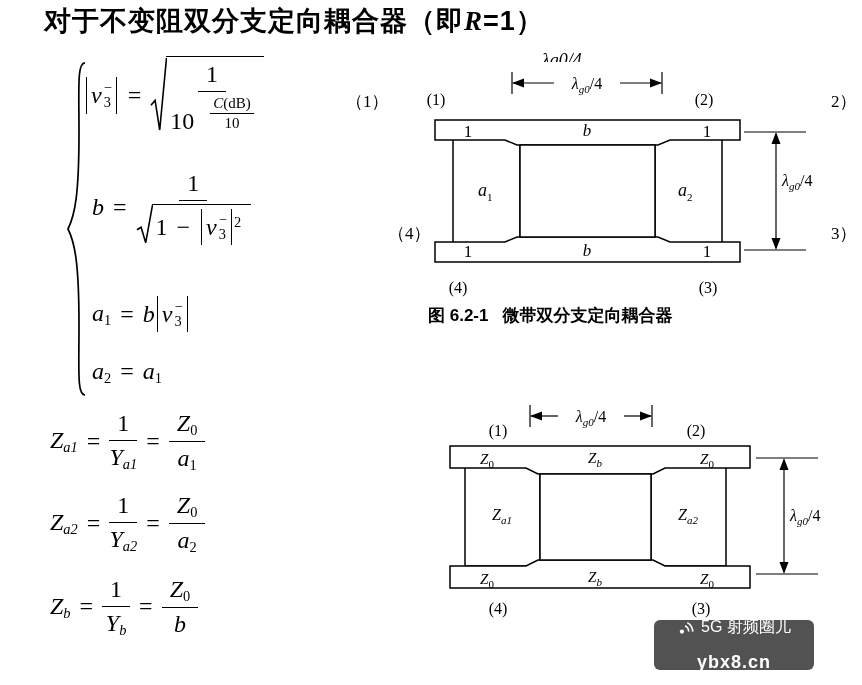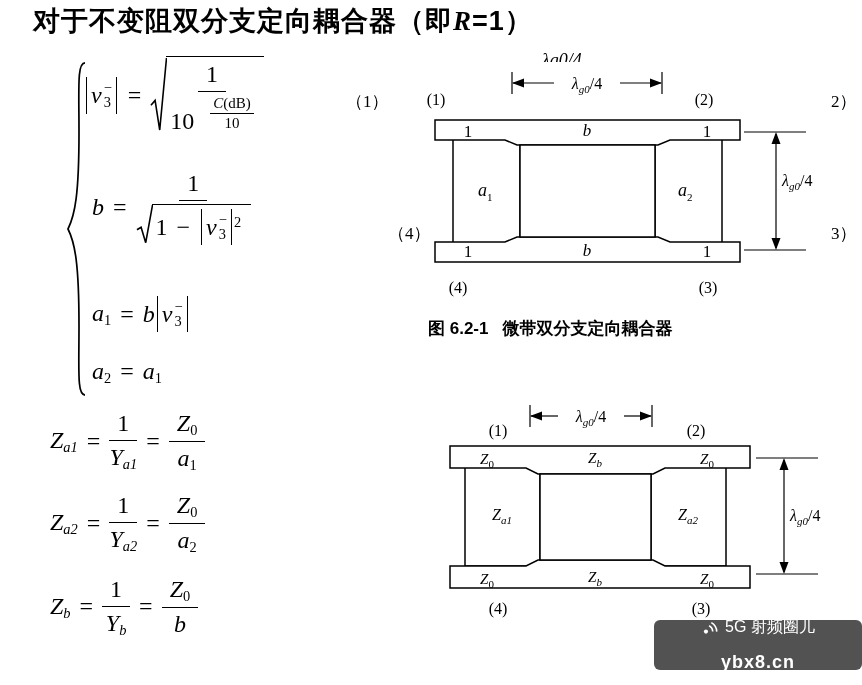--- a/index.html
+++ b/index.html
@@ -1,20 +1,20 @@
 <!DOCTYPE html>
 <html><head>
 <meta charset="utf-8">
 <style>
   * { margin:0; padding:0; box-sizing:border-box; }
   html,body { background:#fff; }
   #canvas { position:relative; width:862px; height:685px; background:#fff; overflow:hidden;
             font-family:"Liberation Serif", serif; color:#000; }
 
-  .title { position:absolute; left:33px; top:3px; font-size:27px; font-weight:bold;
+  .title { position:absolute; left:44px; top:3px; font-size:27px; font-weight:bold;
            font-family:"Liberation Sans", sans-serif; letter-spacing:1px; white-space:nowrap; }
   .title .tr { font-family:"Liberation Serif", serif; font-style:italic; }
 
   .it { font-style:italic; }
 
   .formula { position:absolute; display:flex; align-items:center; font-size:24px;
              font-family:"Liberation Serif", serif; white-space:nowrap; }
   .tok { display:inline; }
   .op { margin:0 9px; }
 
@@ -40,32 +40,32 @@
   sub.vsub { font-size:0.6em; vertical-align:-0.3em; line-height:1; }
   sup.sq  { font-size:0.6em; vertical-align:0.55em; line-height:1; }
 
   .brace-svg { position:absolute; left:64px; top:56px; width:24px; height:346px; }
   .brace-svg path { fill:none; stroke:#000; stroke-width:1.7; vector-effect:non-scaling-stroke; }
 
   .outer-port { position:absolute; font-size:17px; white-space:nowrap; }
   .clipped { position:absolute; left:542px; top:50px; width:104px; height:12px; overflow:hidden;
              font-size:18px; }
 
-  .caption { position:absolute; left:428px; top:317px; font-size:17px; font-weight:bold;
+  .caption { position:absolute; left:428px; top:304px; font-size:17px; font-weight:bold;
              font-family:"Liberation Sans", sans-serif; white-space:nowrap; }
   .caption .cap-text { margin-left:14px; }
 
   .fig { position:absolute; }
   .shape { fill:#fff; stroke:#000; stroke-width:1.5; }
   .dline { stroke:#000; stroke-width:1.2; }
   .ah { fill:#000; stroke:none; }
   svg text { font-family:"Liberation Serif", serif; fill:#000; }
   .tsub { font-size:11px; }
 
-  .watermark { position:absolute; left:654px; top:620px; width:208px; height:50px;
+  .watermark { position:absolute; left:654px; top:620px; width:160px; height:50px;
                background:rgba(58,58,58,0.88); border-radius:6px; color:#fff;
                font-family:"Liberation Sans", sans-serif; display:flex; flex-direction:column;
                align-items:center; justify-content:center; gap:14px; }
   .wm-row1 { display:flex; align-items:center; gap:6px; font-size:16px; }
   .wm-row2 { font-size:18px; font-weight:bold; letter-spacing:1px; }
   .wm-icon { width:18px; height:18px; }
 </style>
 </head>
 <body>
 

